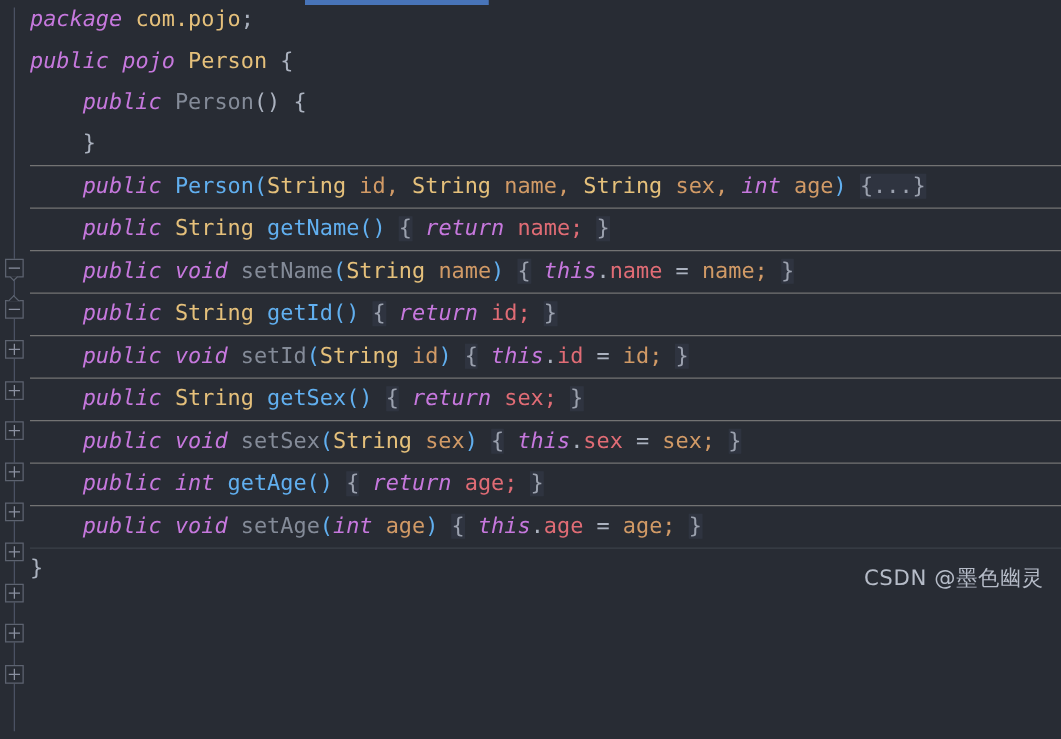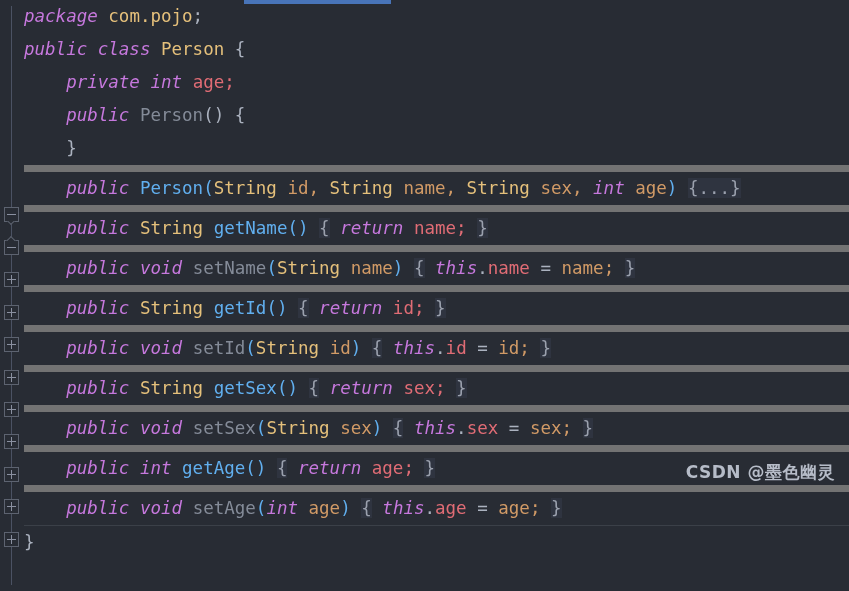--- a/index.html
+++ b/index.html
@@ -124,21 +124,21 @@
     line-height: 33px;
     font-size: 17.5px;
     white-space: pre;
     color: #abb2bf;
     letter-spacing: 0px;
   }
   .line.sep {
     border-bottom: 1px solid #3b4048;
   }
   .line.septop {
-    border-top: 7px solid #737373;
+    border-top: 1px solid #737373;
   }
 
   
   .kw   { color: #c678dd; font-style: italic; }
   .typ  { color: #e5c07b; }
   .fld  { color: #e06c75; }
   .par  { color: #d19a66; }
   .mth  { color: #61afef; }
   .mthu { color: #848b98; }
   .pkg  { color: #e5c07b; }
@@ -149,26 +149,25 @@
   }
   .fold-ellipsis {
     background: #2f3440;
     color: #9ba1ae;
   }
 
   
   #watermark {
     position: absolute;
     right: 14px;
-    bottom: 0;
+    bottom: 10px;
     font-family: "DejaVu Sans", "Liberation Sans", sans-serif;
     font-size: 17px;
     color: #b6bcc8;
     letter-spacing: 0.5px;
-    font-weight: bold;
   }
 </style>
 </head>
 <body>
 
 <div id="editor">
 
   <div id="tab-underline"></div>
 
   <div id="gutter">
@@ -227,22 +226,21 @@
         <div class="fold" style="top: 532px;">
           <div class="fold-box"></div>
           <div class="fold-bar-h"></div>
           <div class="fold-bar-v"></div>
         </div>
       </div>
   </div>
 
   <div id="code">
       <div class="line"><span class="kw">package</span><span class="pun"> </span><span class="pkg">com.pojo</span><span class="pun">;</span></div>
-      <div class="line"><span class="kw">public</span><span class="pun"> </span><span class="kw">class</span><span class="pun"> </span><span class="typ">Person</span><span class="pun"> {</span></div>
-      <div class="line"><span class="pun">    </span><span class="kw">private</span><span class="pun"> </span><span class="kw">int</span><span class="pun"> </span><span class="fld">age</span><span class="fld">;</span></div>
+      <div class="line"><span class="kw">public</span><span class="pun"> </span><span class="kw">pojo</span><span class="pun"> </span><span class="typ">Person</span><span class="pun"> {</span></div>
       <div class="line"><span class="pun">    </span><span class="kw">public</span><span class="pun"> </span><span class="mthu">Person</span><span class="pun">() {</span></div>
       <div class="line"><span class="pun">    }</span></div>
       <div class="line septop"><span class="pun">    </span><span class="kw">public</span><span class="pun"> </span><span class="mth">Person</span><span class="mth">(</span><span class="typ">String</span><span class="pun"> </span><span class="par">id</span><span class="par">, </span><span class="typ">String</span><span class="pun"> </span><span class="par">name</span><span class="par">, </span><span class="typ">String</span><span class="pun"> </span><span class="par">sex</span><span class="par">, </span><span class="kw">int</span><span class="pun"> </span><span class="par">age</span><span class="mth">)</span><span class="pun"> </span><span class="fold-ellipsis">{...}</span></div>
       <div class="line septop"><span class="pun">    </span><span class="kw">public</span><span class="pun"> </span><span class="typ">String</span><span class="pun"> </span><span class="mth">getName</span><span class="mth">()</span><span class="pun"> </span><span class="fold-region">{</span><span class="pun"> </span><span class="kw">return</span><span class="pun"> </span><span class="fld">name</span><span class="fld">; </span><span class="fold-region">}</span></div>
       <div class="line septop"><span class="pun">    </span><span class="kw">public</span><span class="pun"> </span><span class="kw">void</span><span class="pun"> </span><span class="mthu">setName</span><span class="mth">(</span><span class="typ">String</span><span class="pun"> </span><span class="par">name</span><span class="mth">)</span><span class="pun"> </span><span class="fold-region">{</span><span class="pun"> </span><span class="kw">this</span><span class="pun">.</span><span class="fld">name</span><span class="pun"> = </span><span class="par">name</span><span class="par">; </span><span class="fold-region">}</span></div>
       <div class="line septop"><span class="pun">    </span><span class="kw">public</span><span class="pun"> </span><span class="typ">String</span><span class="pun"> </span><span class="mth">getId</span><span class="mth">()</span><span class="pun"> </span><span class="fold-region">{</span><span class="pun"> </span><span class="kw">return</span><span class="pun"> </span><span class="fld">id</span><span class="fld">; </span><span class="fold-region">}</span></div>
       <div class="line septop"><span class="pun">    </span><span class="kw">public</span><span class="pun"> </span><span class="kw">void</span><span class="pun"> </span><span class="mthu">setId</span><span class="mth">(</span><span class="typ">String</span><span class="pun"> </span><span class="par">id</span><span class="mth">)</span><span class="pun"> </span><span class="fold-region">{</span><span class="pun"> </span><span class="kw">this</span><span class="pun">.</span><span class="fld">id</span><span class="pun"> = </span><span class="par">id</span><span class="par">; </span><span class="fold-region">}</span></div>
       <div class="line septop"><span class="pun">    </span><span class="kw">public</span><span class="pun"> </span><span class="typ">String</span><span class="pun"> </span><span class="mth">getSex</span><span class="mth">()</span><span class="pun"> </span><span class="fold-region">{</span><span class="pun"> </span><span class="kw">return</span><span class="pun"> </span><span class="fld">sex</span><span class="fld">; </span><span class="fold-region">}</span></div>
       <div class="line septop"><span class="pun">    </span><span class="kw">public</span><span class="pun"> </span><span class="kw">void</span><span class="pun"> </span><span class="mthu">setSex</span><span class="mth">(</span><span class="typ">String</span><span class="pun"> </span><span class="par">sex</span><span class="mth">)</span><span class="pun"> </span><span class="fold-region">{</span><span class="pun"> </span><span class="kw">this</span><span class="pun">.</span><span class="fld">sex</span><span class="pun"> = </span><span class="par">sex</span><span class="par">; </span><span class="fold-region">}</span></div>
       <div class="line septop"><span class="pun">    </span><span class="kw">public</span><span class="pun"> </span><span class="kw">int</span><span class="pun"> </span><span class="mth">getAge</span><span class="mth">()</span><span class="pun"> </span><span class="fold-region">{</span><span class="pun"> </span><span class="kw">return</span><span class="pun"> </span><span class="fld">age</span><span class="fld">; </span><span class="fold-region">}</span></div>

